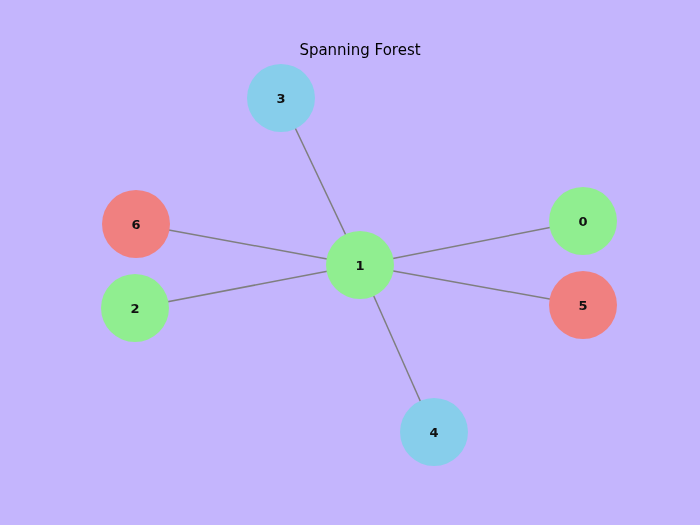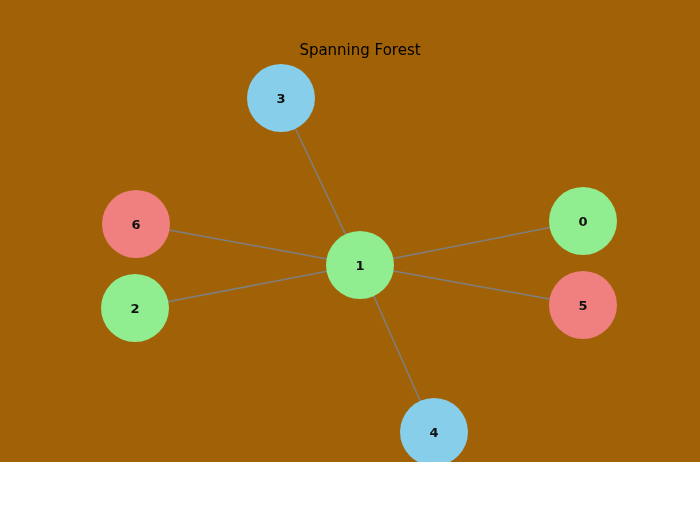--- a/index.html
+++ b/index.html
@@ -4,22 +4,22 @@
 <style>
   html, body {
     margin: 0;
     padding: 0;
     background: #ffffff;
     font-family: "DejaVu Sans", sans-serif;
   }
   .figure {
     position: relative;
     width: 700px;
-    height: 462px;
-    background: #a16207;
+    height: 525px;
+    background: #c4b5fd;
     overflow: hidden;
   }
   .figure-title {
     position: absolute;
     top: 41px;
     left: 360px;
     transform: translateX(-50%);
     font-size: 15px;
     color: #000000;
     white-space: nowrap;

